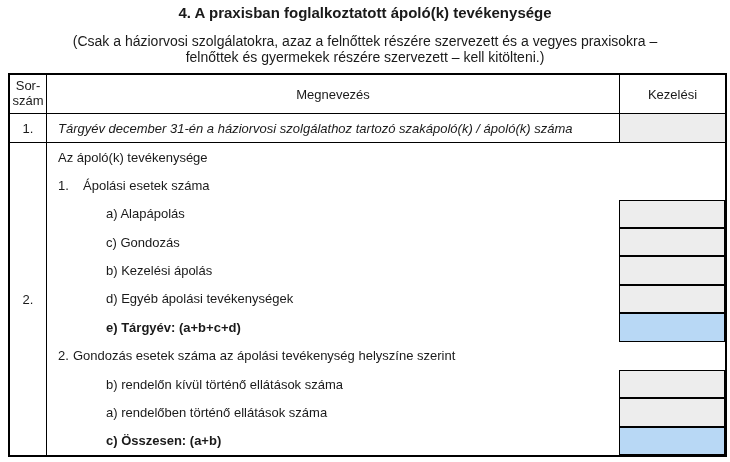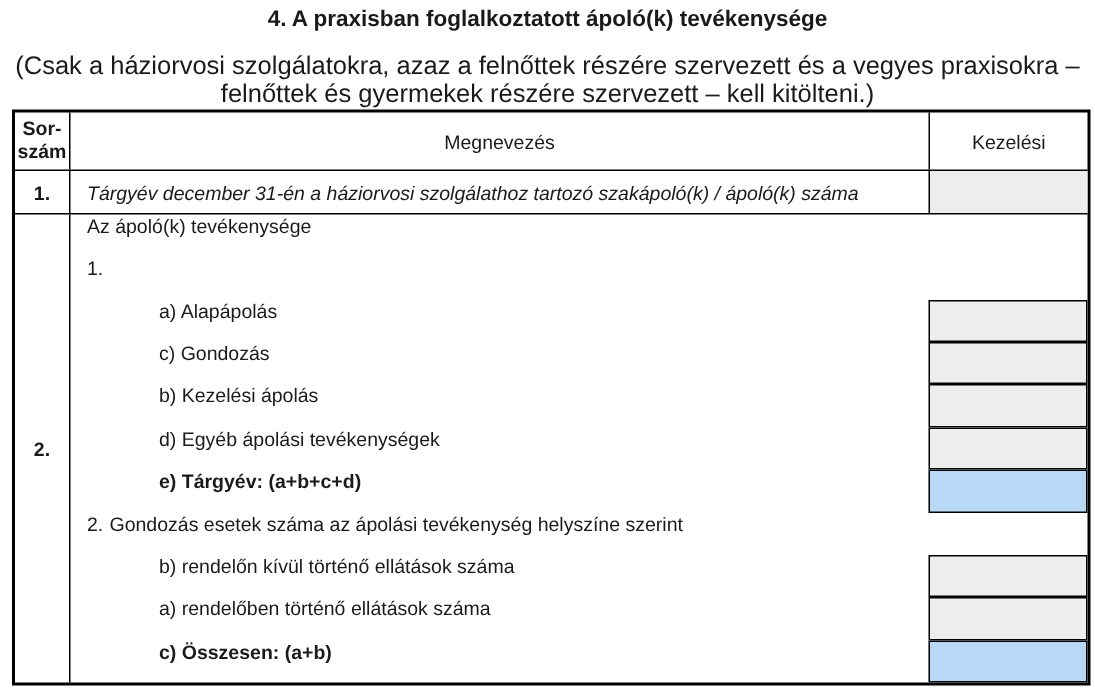--- a/index.html
+++ b/index.html
@@ -11,51 +11,51 @@
     overflow: hidden;
   }
   .page { position: relative; width: 730px; height: 462px; border-radius: 13px; }
 
   .title {
     position: absolute; top: 4px; left: 0; width: 730px;
     text-align: center; font-weight: bold; font-size: 15px;
   }
   .subtitle {
     position: absolute; top: 34px; left: 0; width: 730px;
-    text-align: center; font-size: 17px; line-height: 1.12;
+    text-align: center; font-size: 14px; line-height: 1.12;
   }
 
   .form-table {
     position: absolute; left: 8px; top: 73px;
     width: 719px; height: 384px;
     border: 2px solid #000;
     box-sizing: border-box;
     display: flex; flex-direction: column;
     font-size: 13px;
   }
 
   .hdr-row { height: 39px; display: flex; border-bottom: 1px solid #000; box-sizing: border-box; }
   .col-num { width: 37px; flex: 0 0 37px; border-right: 1px solid #000; box-sizing: border-box;
-             display: flex; align-items: center; justify-content: center; text-align: center; font-weight: bold; }
+             display: flex; align-items: center; justify-content: center; text-align: center; }
   .col-name { flex: 1 1 auto; display: flex; align-items: center; }
   .col-sum  { width: 106px; flex: 0 0 106px; box-sizing: border-box;
               display: flex; align-items: center; justify-content: center; }
   .hdr-row .col-name { justify-content: center; text-align: right; }
   .hdr-row .col-sum { border-left: 1px solid #000; }
   .hdr-sorszam { line-height: 1.15; text-align: center; }
 
   .row1 { height: 29px; display: flex; border-bottom: 1px solid #000; box-sizing: border-box; }
   .row1 .col-name { padding-left: 11px; font-style: italic; }
   .row1 .col-sum { border-left: 1px solid #000; background: var(--cell-gray); }
 
   .row2 { flex: 1 1 auto; display: flex; }
   .row2-content { flex: 1 1 auto; display: flex; flex-direction: column; }
 
   .subrow { flex: 1 1 auto; display: flex; align-items: stretch; }
-  .subrow .lbl { flex: 1 1 auto; display: flex; align-items: flex-start; }
+  .subrow .lbl { flex: 1 1 auto; display: flex; align-items: center; }
   .p-base { padding-left: 11px; }
   .p-deep { padding-left: 59px; }
   .num-w1 { display: inline-block; width: 25px; }
   .num-w2 { display: inline-block; width: 15px; }
   .b { font-weight: bold; }
 
   .boxslot { width: 106px; flex: 0 0 106px; display: flex; }
   .cellbox { flex: 1 1 auto; border: 1px solid #000; box-sizing: border-box; }
   .cellbox.gray { background: var(--cell-gray); }
   .cellbox.blue { background: var(--cell-blue); }
@@ -101,20 +101,21 @@
 
         <div class="subrow">
           <div class="lbl p-base">
               <span>Az ápoló(k) tevékenysége</span>
             </div>
         </div>
 
         <div class="subrow">
           <div class="lbl p-base">
             <span class="num-w1">1.</span>
+            <span>Ápolási esetek száma</span>
           </div>
         </div>
 
         <div class="subrow">
           <div class="lbl p-deep">
               <span>a) Alapápolás</span>
             </div>
           <div class="boxslot">
               <div class="cellbox gray"></div>
             </div>

